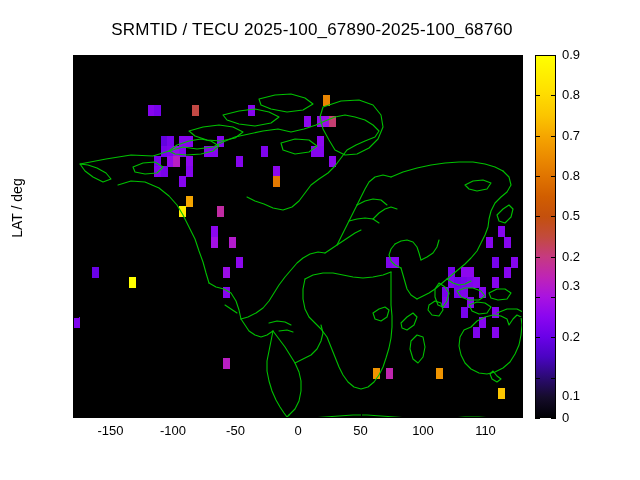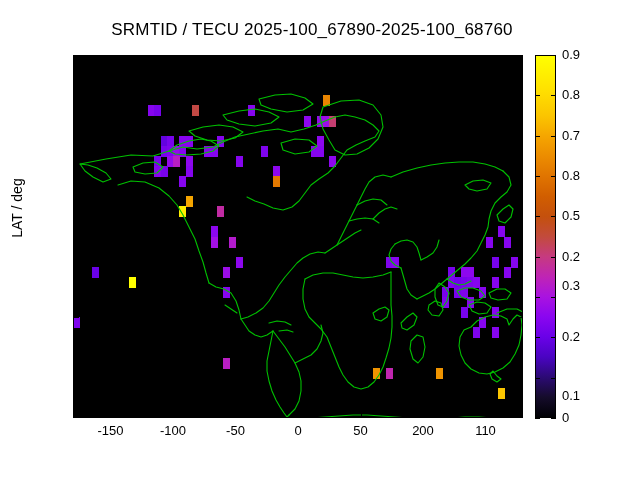--- a/index.html
+++ b/index.html
@@ -283,21 +283,21 @@
     <div class="xtickmark" style="left: 173px; top: 55px; width: 1px; height: 6px;"></div>
     <div class="xtick" style="left: 205.5px;">-50</div>
     <div class="xtickmark" style="left: 235.5px; top: 412px; width: 1px; height: 6px;"></div>
     <div class="xtickmark" style="left: 235.5px; top: 55px; width: 1px; height: 6px;"></div>
     <div class="xtick" style="left: 268px;">0</div>
     <div class="xtickmark" style="left: 298px; top: 412px; width: 1px; height: 6px;"></div>
     <div class="xtickmark" style="left: 298px; top: 55px; width: 1px; height: 6px;"></div>
     <div class="xtick" style="left: 330.5px;">50</div>
     <div class="xtickmark" style="left: 360.5px; top: 412px; width: 1px; height: 6px;"></div>
     <div class="xtickmark" style="left: 360.5px; top: 55px; width: 1px; height: 6px;"></div>
-    <div class="xtick" style="left: 393px;">200</div>
+    <div class="xtick" style="left: 393px;">100</div>
     <div class="xtickmark" style="left: 423px; top: 412px; width: 1px; height: 6px;"></div>
     <div class="xtickmark" style="left: 423px; top: 55px; width: 1px; height: 6px;"></div>
     <div class="xtick" style="left: 455.5px;">110</div>
     <div class="xtickmark" style="left: 485.5px; top: 412px; width: 1px; height: 6px;"></div>
     <div class="xtickmark" style="left: 485.5px; top: 55px; width: 1px; height: 6px;"></div>
     <div class="cbtick" style="top: 48px;">0.9</div>
     <div class="cbmark" style="left: 535px; top: 55px;"></div>
     <div class="cbmark" style="left: 551px; top: 55px;"></div>
     <div class="cbtick" style="top: 88.3333px;">0.8</div>
     <div class="cbmark" style="left: 535px; top: 95.3333px;"></div>

